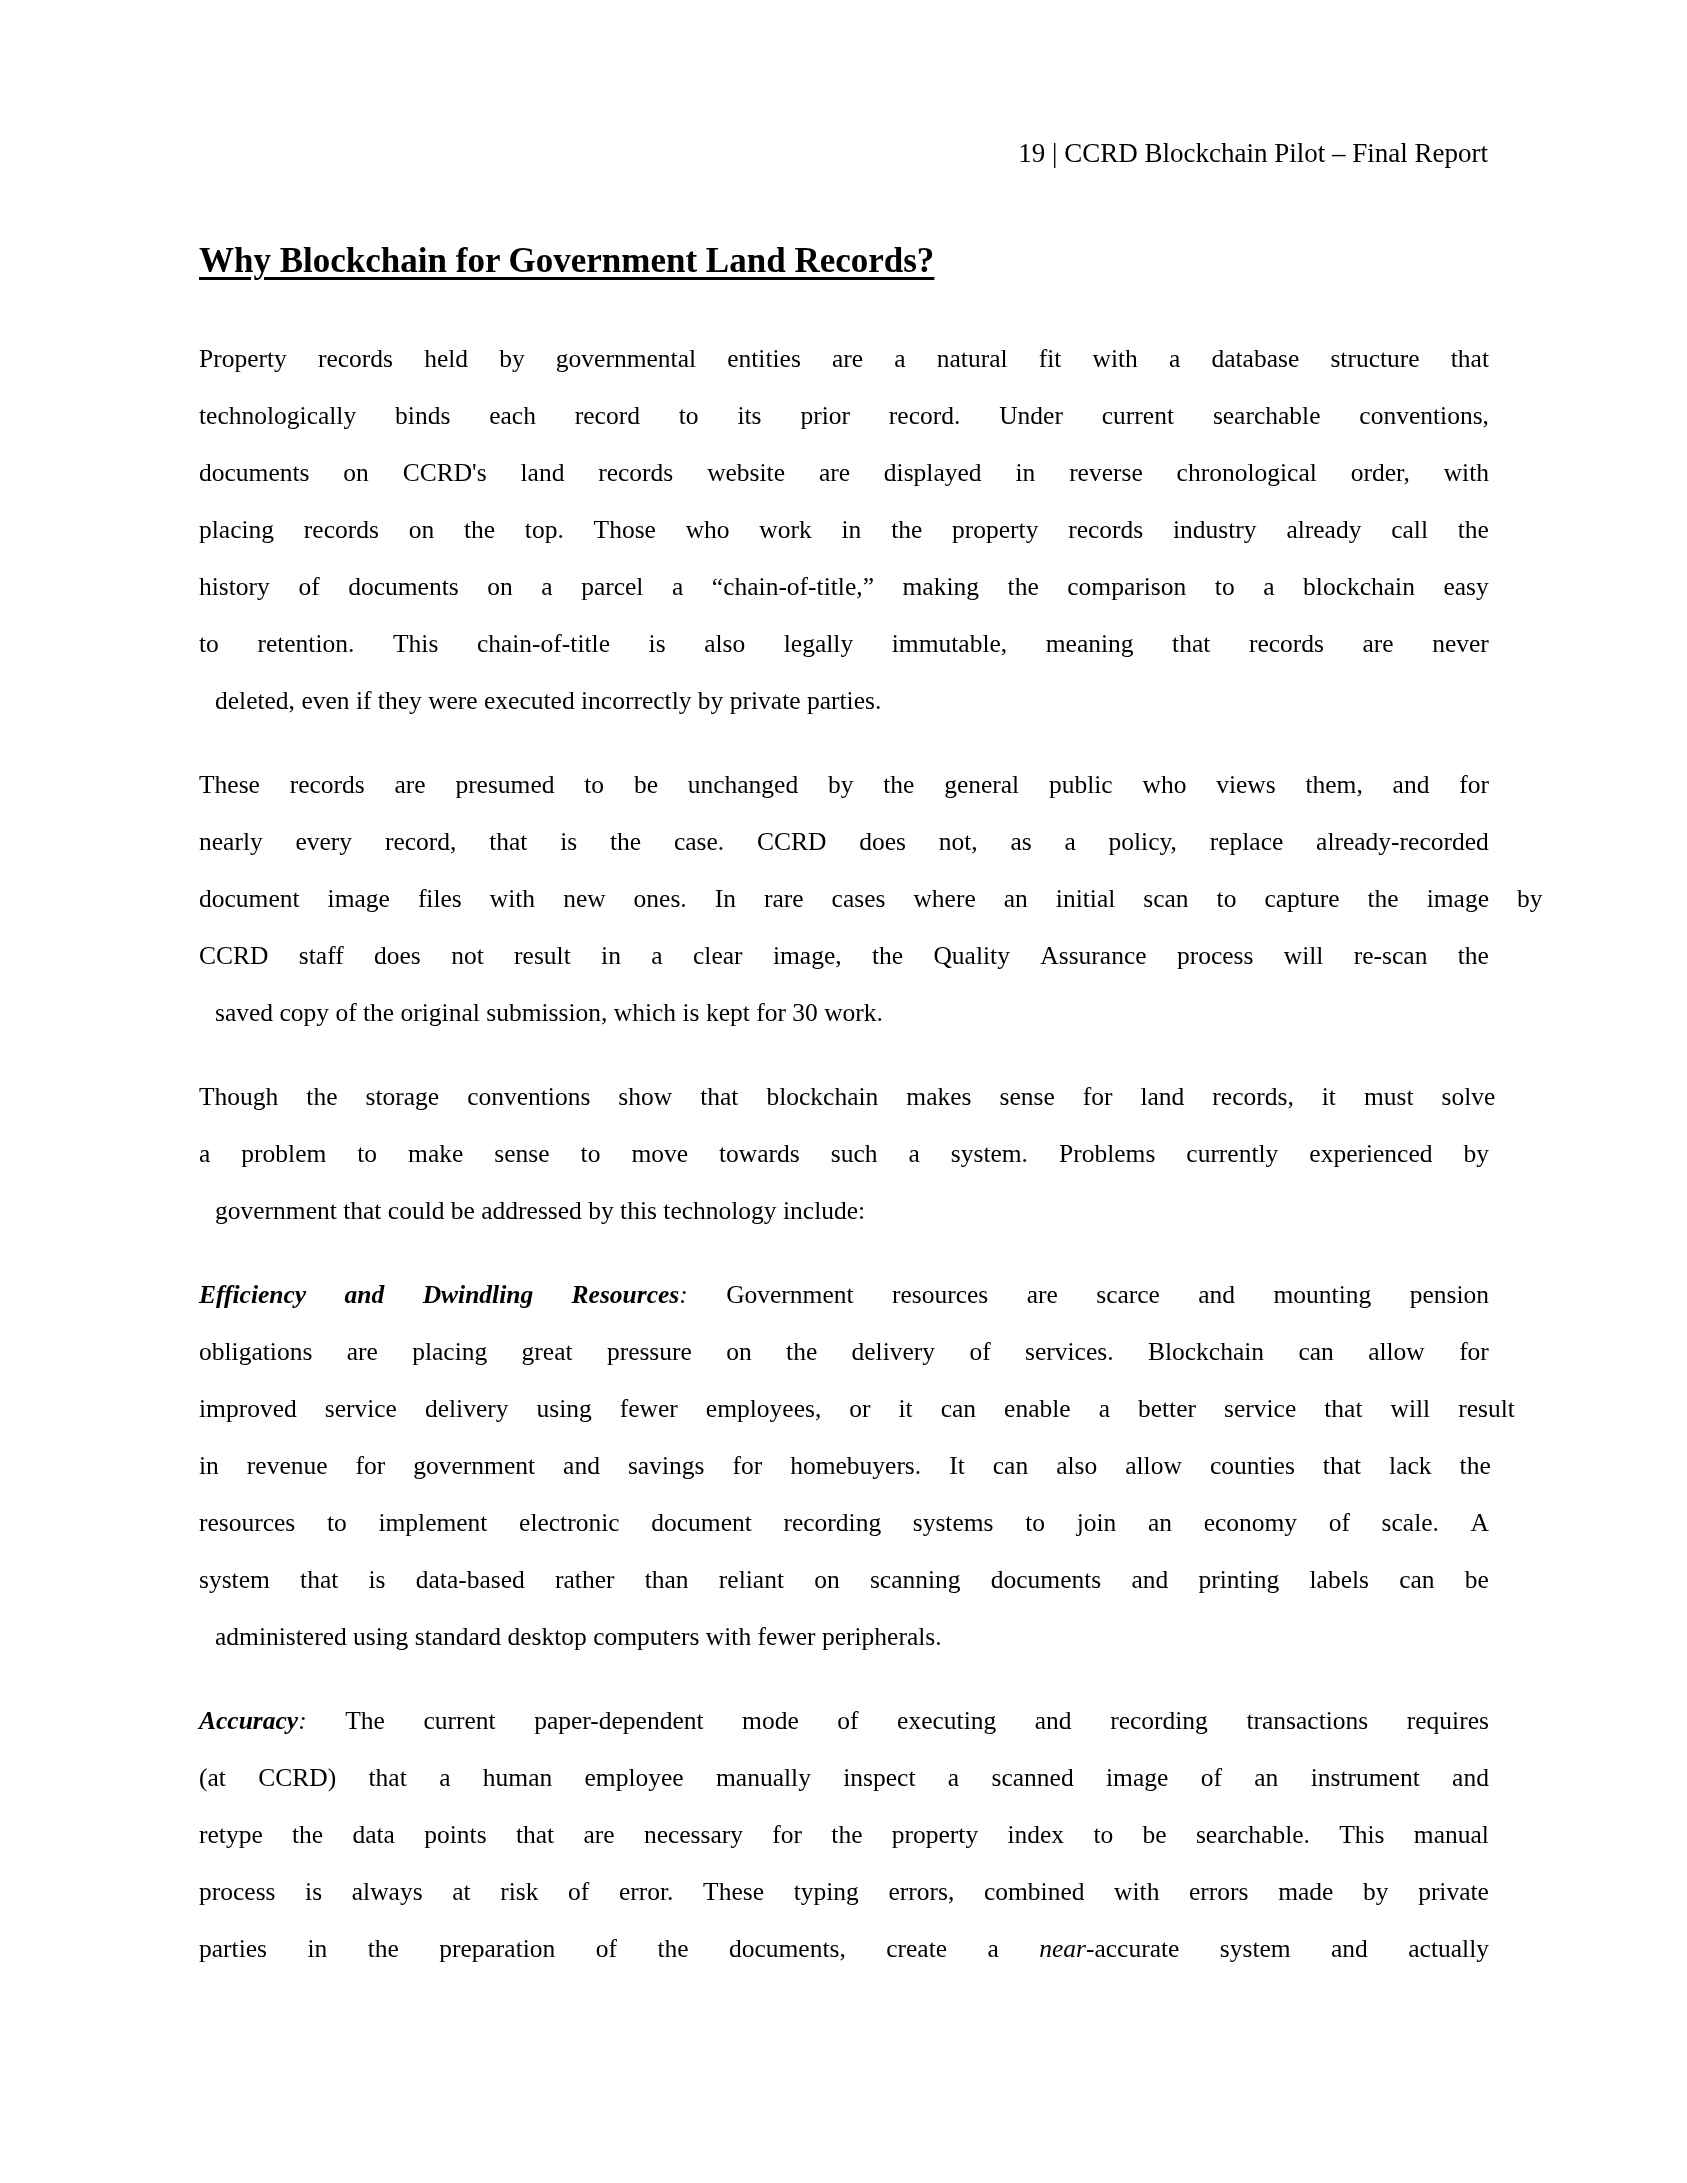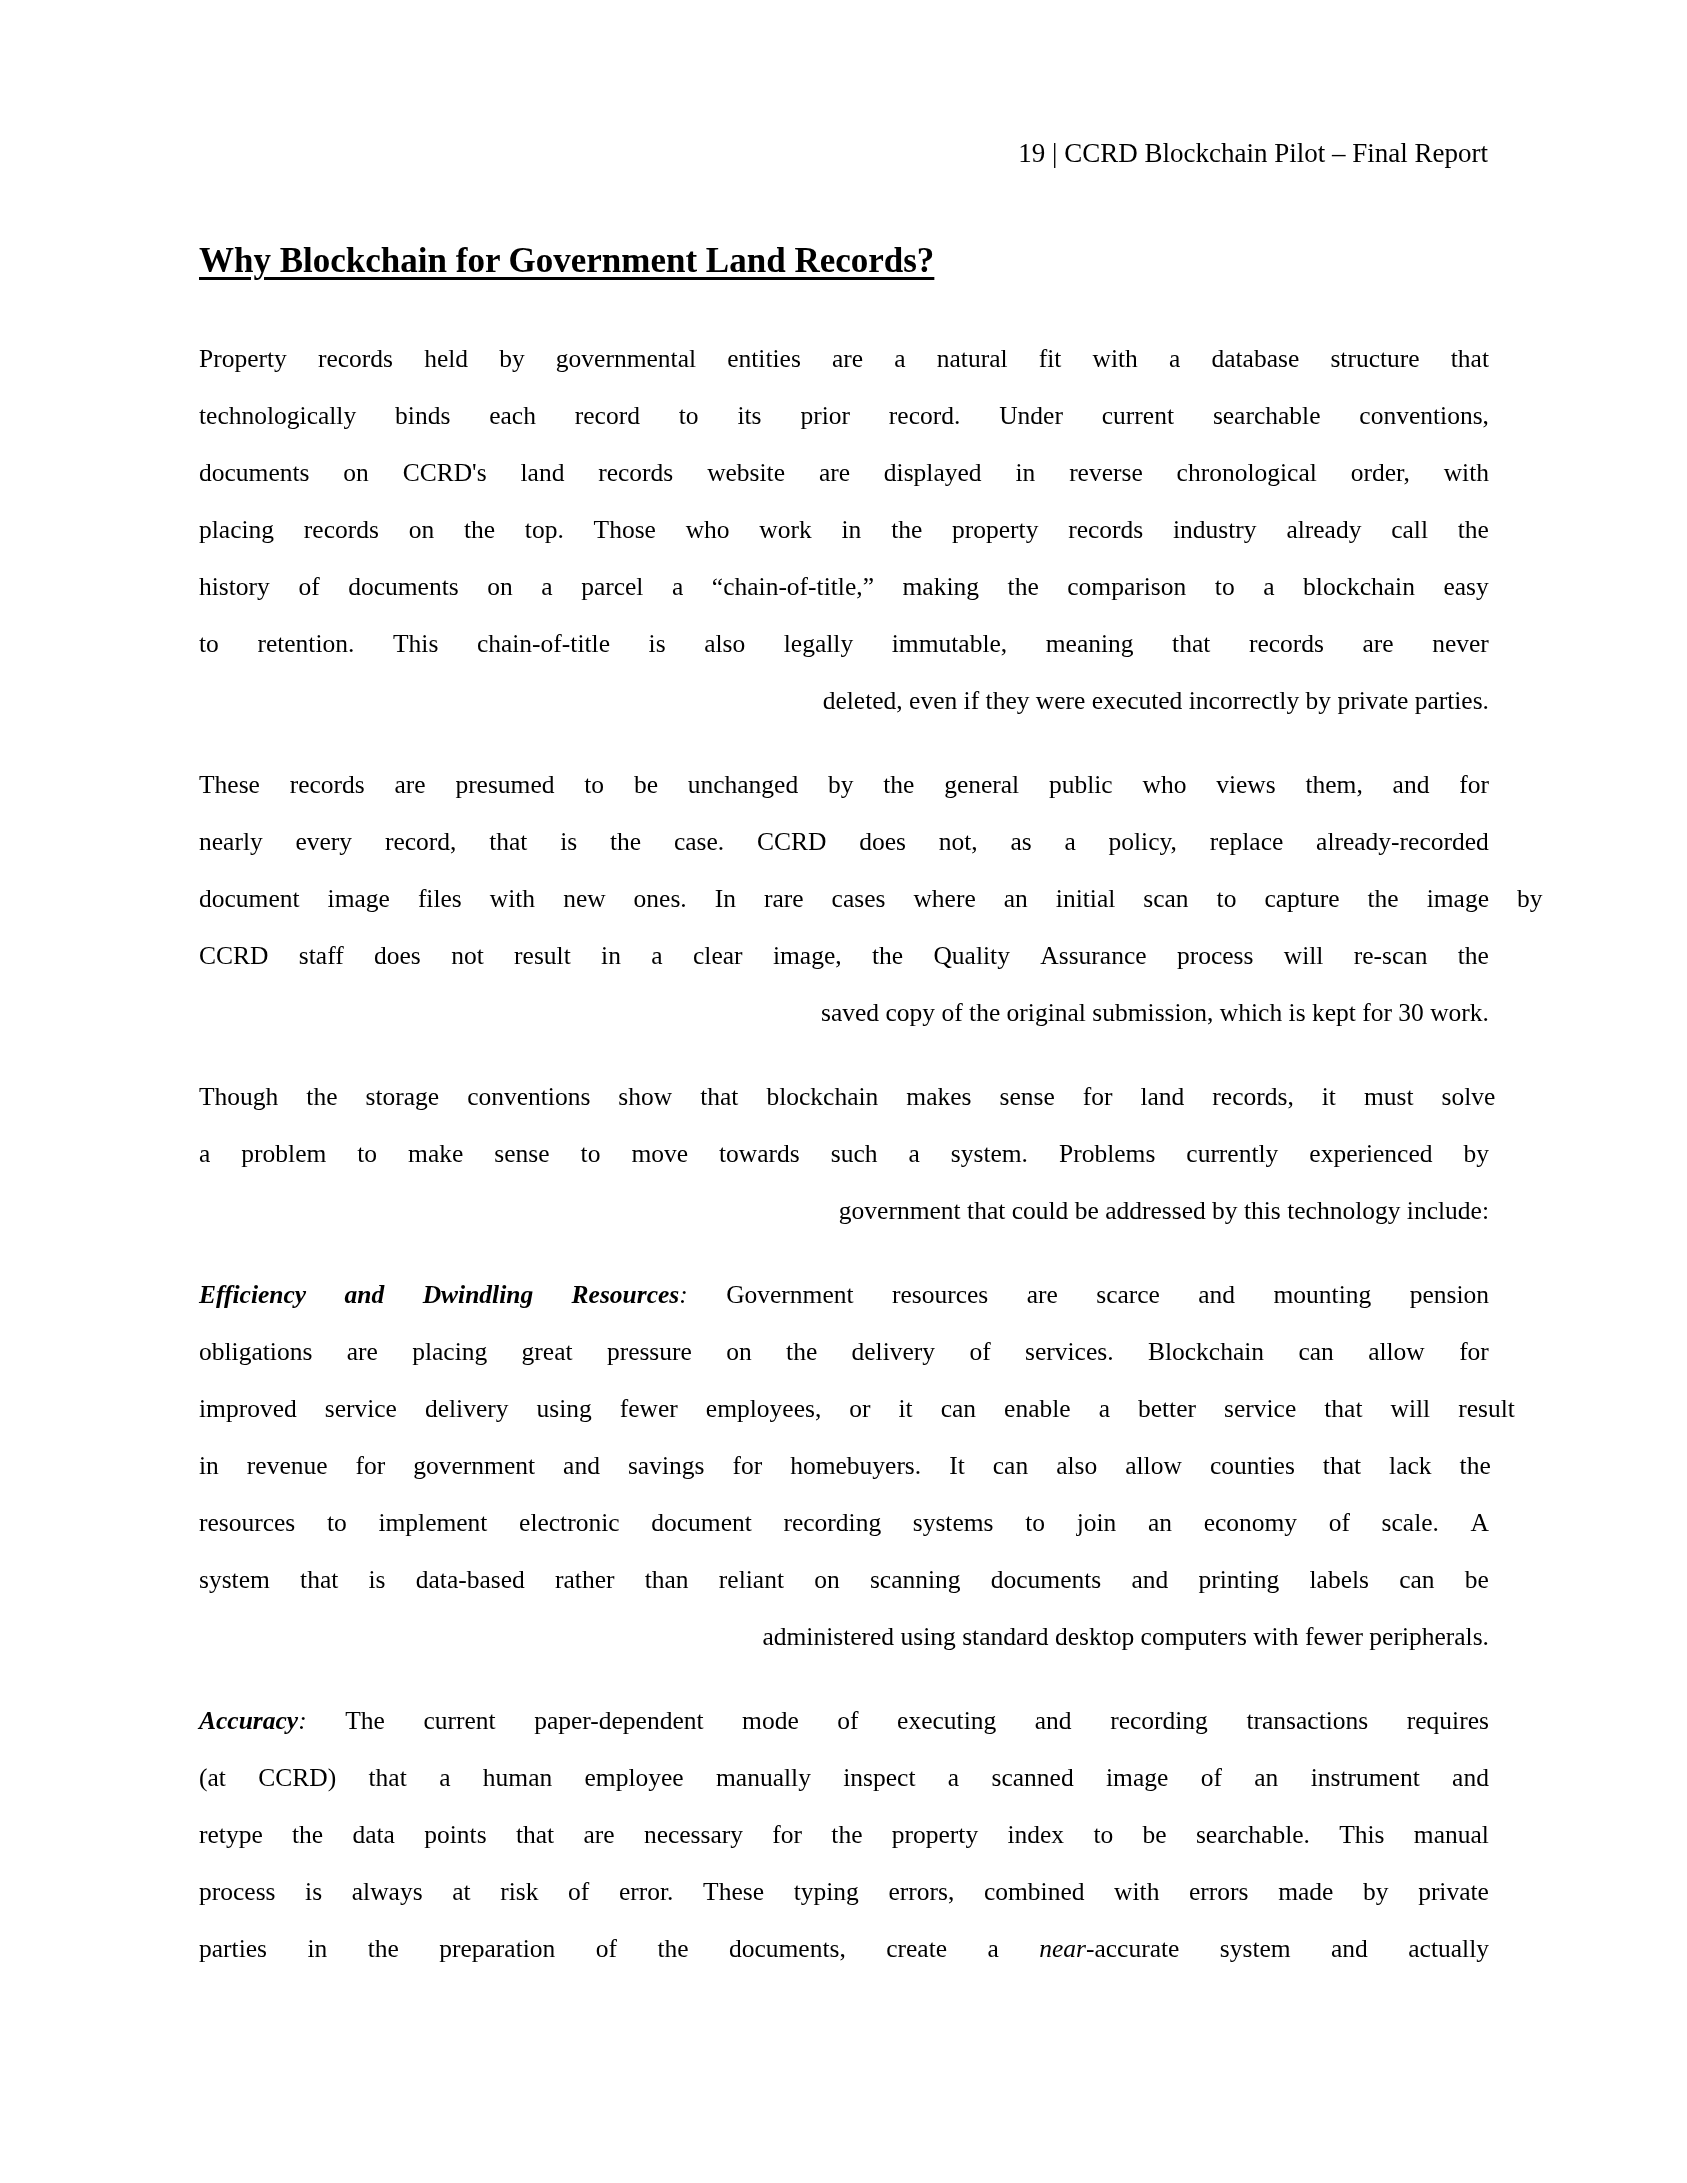--- a/index.html
+++ b/index.html
@@ -9,21 +9,21 @@
                  white-space: nowrap; }
   .heading { position: absolute; left: 199px; top: 239px; margin: 0; font-size: 35px; font-weight: bold;
              line-height: 43px; text-decoration: underline; text-decoration-thickness: 3.3px;
              text-underline-offset: 5px; white-space: nowrap; }
   .body-col { position: absolute; left: 199px; width: 1290px; top: 330px; }
   .para { margin: 0 0 27px 0; font-size: 25.5px; }
   .run-bi { font-weight: bold; font-style: italic; }
   .run-i { font-style: italic; }
   
   .jline { display: flex; justify-content: space-between; height: 57px; line-height: 57px; white-space: nowrap; gap: 28px; }
-  .jline.last { justify-content: flex-end; gap: 0.25em; margin-left: 16px; }
+  .jline.last { justify-content: flex-start; gap: 0.25em; margin-left: 16px; }
 </style>
 </head>
 <body>
 
 <div class="page-header">
   <span>19</span>
   <span>|</span>
   <span>CCRD Blockchain Pilot – Final Report</span>
 </div>
 

